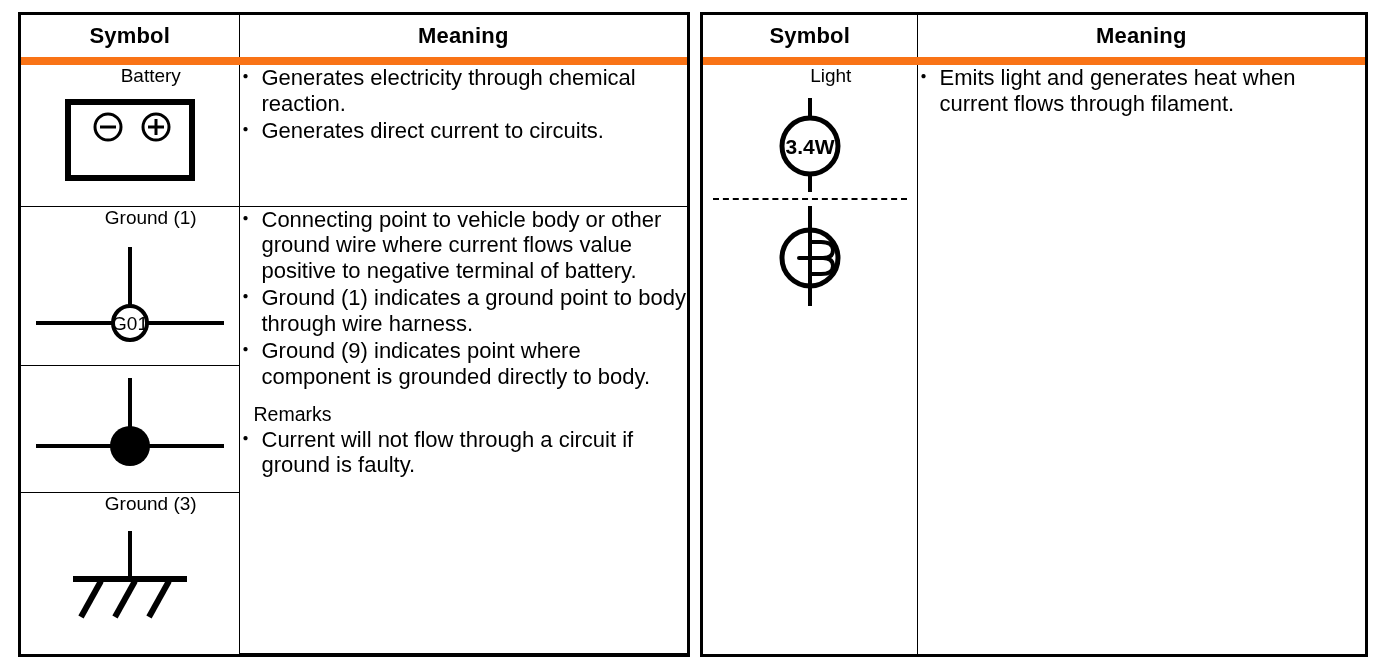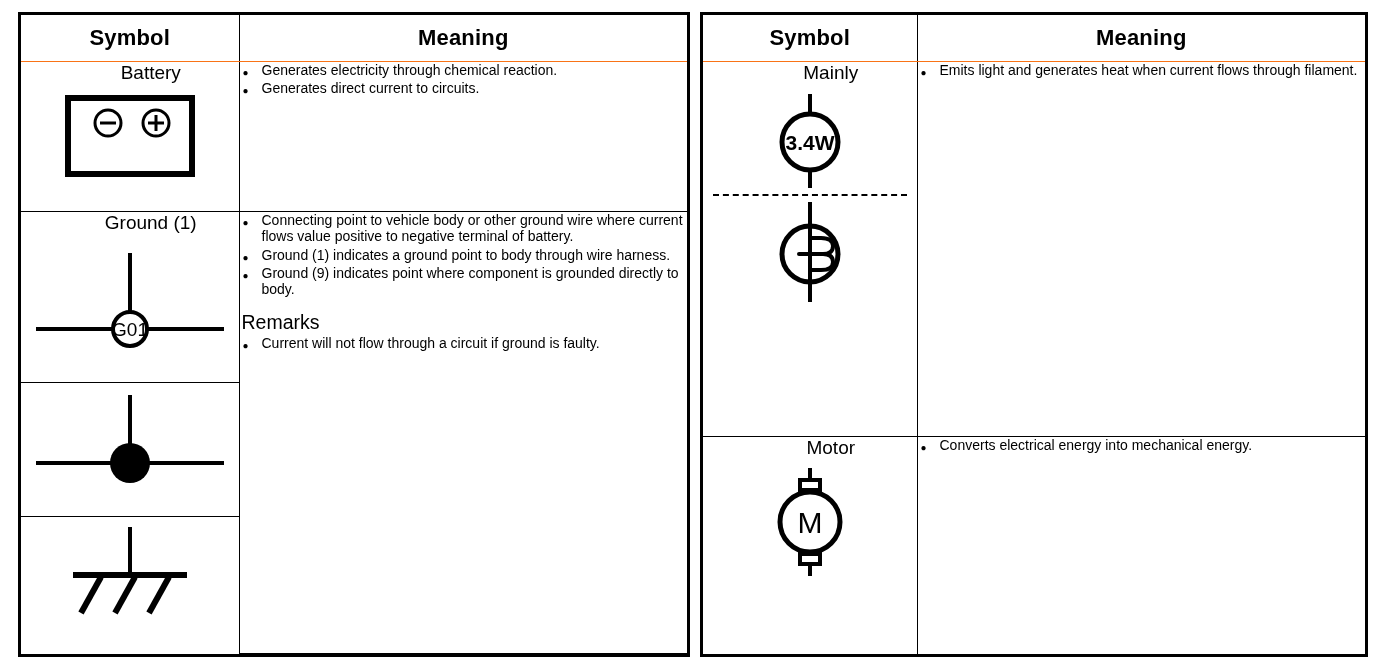--- a/index.html
+++ b/index.html
@@ -32,21 +32,21 @@
     border-collapse: collapse;
     table-layout: fixed;
   }
   table.sym th, table.sym td {
     border: 1.5px solid #000;
     padding: 0;
     vertical-align: top;
     background: #fff;
   }
   table.sym th {
-    border-bottom: 1px solid #f97316;
+    border-bottom: 8px solid #f97316;
     font-size: 22px;
     font-weight: bold;
     text-align: center;
     height: 46px;
     vertical-align: middle;
     letter-spacing: .2px;
   }
   
   table.sym tr > th:first-child,
   table.sym tr > td:first-child { border-left: none; }
@@ -71,38 +71,39 @@
   }
   .sym-art { display: block; margin: 0 auto; }
 
   .meaning-cell { padding: 10px 10px 10px 8px; }
   ul.bullets {
     margin: 0; padding: 0; list-style: none;
   }
   ul.bullets li {
     position: relative;
     padding-left: 22px;
-    font-size: 14px;
+    font-size: 22px;
     line-height: 1.16;
     margin-bottom: 2px;
   }
   ul.bullets li::before {
     content: "\25CF";
     position: absolute;
     left: 3px;
     top: 1px;
     font-size: 10px;
     line-height: 1.9;
   }
   .remarks-head {
     font-size: 19.5px;
     line-height: 1.16;
     margin-top: 14px;
     margin-bottom: 1px;
     padding-left: 2px;
+    margin-left: 12px;
   }
   .dashed-sep {
     border: 0;
     border-top: 2px dashed #000;
     margin: 4px 10px 4px 10px;
   }
   .spacer-8 { height: 6px; }
 </style>
 </head>
 <body>
@@ -168,20 +169,21 @@
           <svg class="sym-art" width="196" height="108" viewBox="0 0 196 108">
             <line x1="98" y1="12" x2="98" y2="74" stroke="#000" stroke-width="4"></line>
             <line x1="4" y1="80" x2="192" y2="80" stroke="#000" stroke-width="4"></line>
             <circle cx="98" cy="80" r="20" fill="#000"></circle>
           </svg>
         </td>
       </tr>
 
       <tr>
         <td class="sym-cell">
+          <div class="sym-label">Ground (3)</div>
           <svg class="sym-art" width="150" height="110" viewBox="0 0 150 110">
             <line x1="75" y1="10" x2="75" y2="58" stroke="#000" stroke-width="4"></line>
             <line x1="18" y1="58" x2="132" y2="58" stroke="#000" stroke-width="6"></line>
             <line x1="46" y1="60" x2="26" y2="96" stroke="#000" stroke-width="6"></line>
             <line x1="80" y1="60" x2="60" y2="96" stroke="#000" stroke-width="6"></line>
             <line x1="114" y1="60" x2="94" y2="96" stroke="#000" stroke-width="6"></line>
           </svg>
         </td>
       </tr>
     </tbody>
@@ -191,21 +193,21 @@
   <div class="table-wrap" id="table-right">
     <table class="sym">
       <tbody>
           <tr>
         <th class="col-sym">Symbol</th>
         <th>Meaning</th>
       </tr>
 
       <tr>
         <td class="sym-cell">
-          <div class="sym-label">Mainly</div>
+          <div class="sym-label">Light</div>
           <svg class="sym-art" width="110" height="100" viewBox="0 0 110 100">
             <line x1="55" y1="4" x2="55" y2="24" stroke="#000" stroke-width="4"></line>
             <circle cx="55" cy="52" r="28" fill="#fff" stroke="#000" stroke-width="5"></circle>
             <text x="55" y="60" text-anchor="middle" font-family="Liberation Sans, sans-serif" font-size="21" font-weight="bold" fill="#000">3.4W</text>
             <line x1="55" y1="80" x2="55" y2="98" stroke="#000" stroke-width="4"></line>
           </svg>
           <hr class="dashed-sep">
           <svg class="sym-art" width="110" height="104" viewBox="0 0 110 104">
             <line x1="55" y1="2" x2="55" y2="24" stroke="#000" stroke-width="4"></line>
             <circle cx="55" cy="54" r="28" fill="#fff" stroke="#000" stroke-width="5"></circle>
@@ -217,36 +219,17 @@
         </td>
 
         <td class="meaning-cell">
           <ul class="bullets">
             <li>Emits light and generates heat when current flows through filament.</li>
           </ul>
         </td>
       </tr>
 
 
-      <tr>
-        <td class="sym-cell">
-          <div class="sym-label">Motor</div>
-          <svg class="sym-art" width="110" height="112" viewBox="0 0 110 112">
-            <line x1="55" y1="2" x2="55" y2="14" stroke="#000" stroke-width="4"></line>
-            <rect x="45" y="14" width="20" height="10" fill="none" stroke="#000" stroke-width="4"></rect>
-            <circle cx="55" cy="56" r="30" fill="#fff" stroke="#000" stroke-width="5"></circle>
-            <text x="55" y="67" text-anchor="middle" font-family="Liberation Sans, sans-serif" font-size="30" fill="#000">M</text>
-            <rect x="45" y="88" width="20" height="10" fill="none" stroke="#000" stroke-width="4"></rect>
-            <line x1="55" y1="98" x2="55" y2="110" stroke="#000" stroke-width="4"></line>
-          </svg>
-        </td>
-
-        <td class="meaning-cell">
-          <ul class="bullets">
-            <li>Converts electrical energy into mechanical energy.</li>
-          </ul>
-        </td>
-      </tr>
     </tbody>
       </table>
   </div>
 
 </div>
 
 </body></html>

